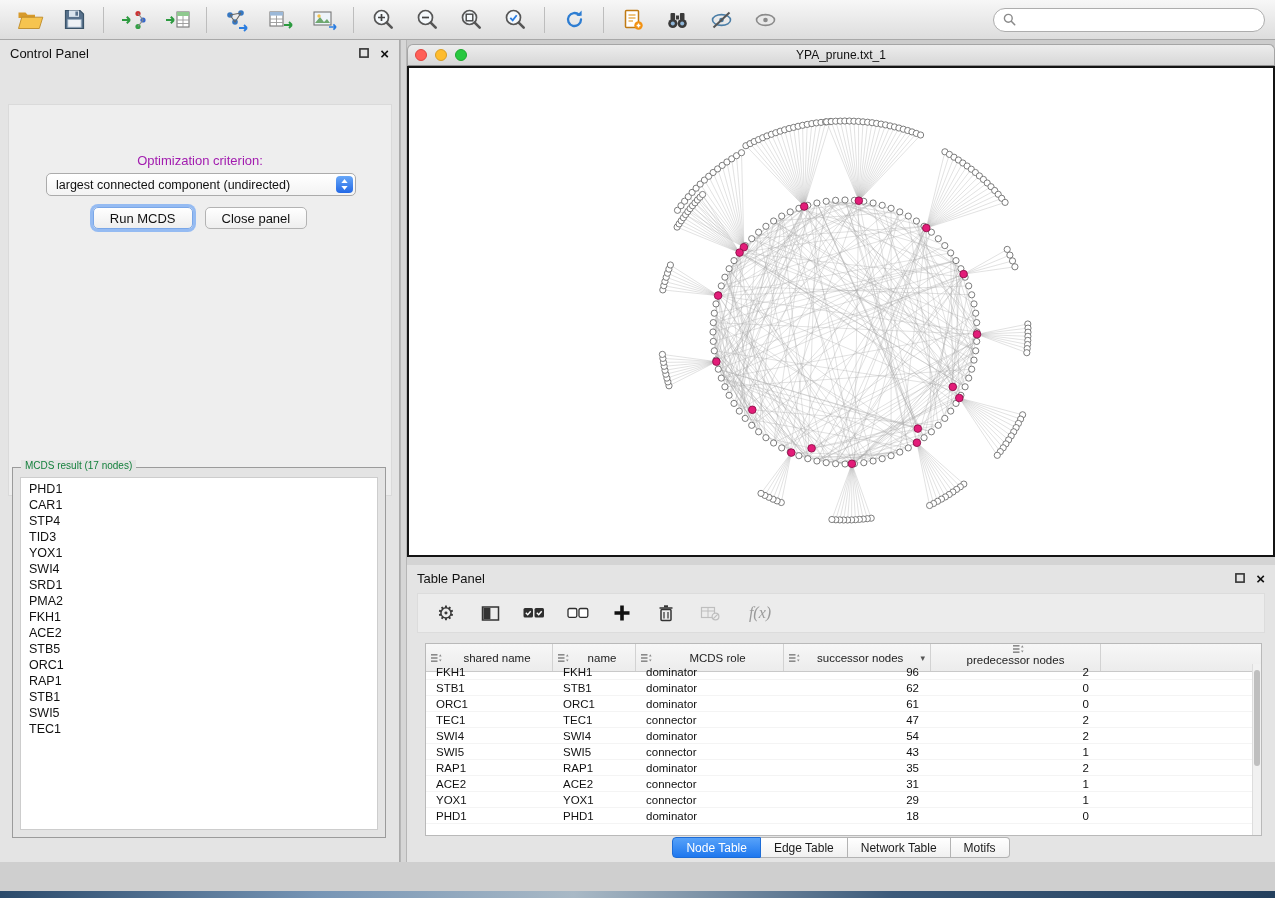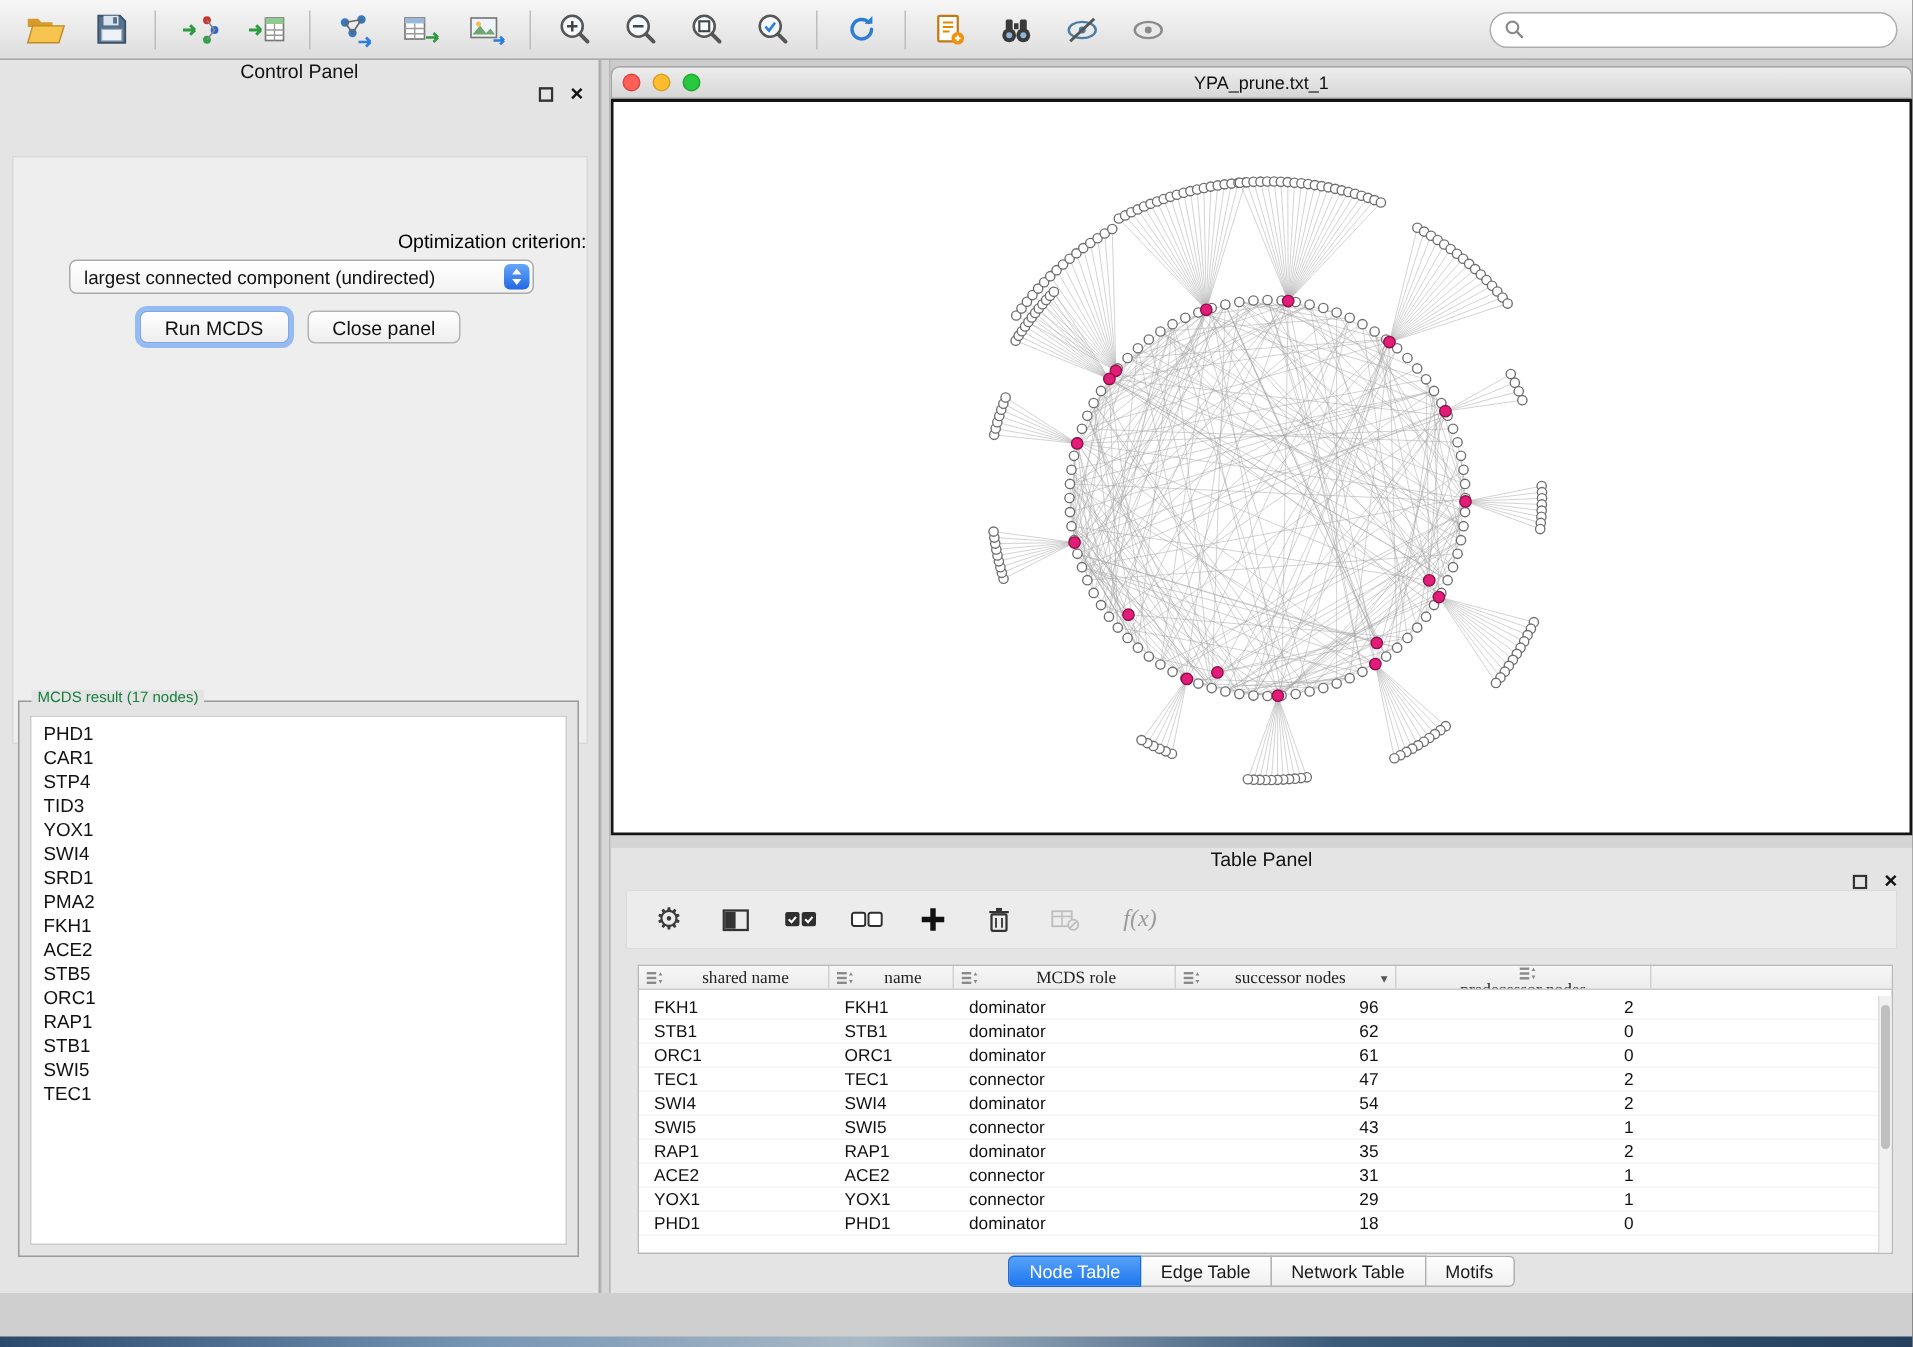--- a/index.html
+++ b/index.html
@@ -8,30 +8,30 @@
 
   
   #toolbar{position:absolute;left:0;top:0;width:1275px;height:40px;background:linear-gradient(#f7f7f7,#dddddd);border-bottom:1px solid #a8a8a8;display:flex;align-items:center;padding:0 10px;gap:4px;z-index:30;}
   .tb-btn{width:40px;height:32px;display:flex;align-items:center;justify-content:center;background:transparent;border:none;border-radius:4px;cursor:default;}
   .tb-sep{width:1px;height:26px;background:#bdbdbd;margin:0 5px;}
   .tb-search{margin-left:auto;display:flex;align-items:center;width:272px;height:24px;border:1px solid #adadad;border-radius:12px;background:#fff;padding:0 9px;gap:6px;}
   .tb-search input{border:none;outline:none;flex:1;font-size:12px;background:transparent;font-family:"Liberation Sans",sans-serif;}
 
   
   #control-panel{position:absolute;left:0;top:40px;width:400px;height:822px;background:#e4e4e4;border-right:1px solid #ababab;z-index:10;}
-  .panel-header{height:26px;display:flex;align-items:center;padding:0 10px;font-size:13px;color:#111;flex-direction:column;}
+  .panel-header{height:26px;display:flex;align-items:center;padding:0 10px;font-size:13px;color:#111;}
   .ph-actions{margin-left:auto;display:flex;gap:11px;align-items:center;}
   .close-x{font-size:15px;font-weight:bold;color:#111;line-height:1;}
   #cp-tabs{position:absolute;left:0;top:34px;width:100%;display:flex;justify-content:center;}
   .seg-tab{height:21px;padding:0 13px;font-size:12px;display:flex;align-items:center;background:linear-gradient(#ffffff,#f0f0f0);border:1px solid #b3b3b3;border-left:none;color:#1a1a1a;}
   .seg-tab:first-child{border-left:1px solid #b3b3b3;border-radius:4px 0 0 4px;}
   .seg-tab:last-child{border-radius:0 4px 4px 0;}
   .seg-tab.active{background:linear-gradient(#57a2f9,#1e77ee);color:#fff;border-color:#1d6cd6;}
   .tab-pane{position:absolute;left:8px;top:64px;width:384px;height:392px;background:#eeeeee;border:1px solid #dadada;}
-  .opt-label{position:absolute;left:0;top:48px;width:100%;text-align:right;font-size:13px;color:#000000;}
+  .opt-label{position:absolute;left:0;top:48px;width:100%;text-align:center;font-size:13px;color:#a21caf;}
   .dropdown{position:absolute;left:37px;top:68px;width:310px;height:23px;background:linear-gradient(#ffffff,#f3f3f3);border:1px solid #ababab;border-radius:5px;display:flex;align-items:center;padding-left:9px;font-size:12.5px;color:#111;}
   .dd-stepper{position:absolute;right:2px;top:2px;width:17px;height:17px;border-radius:4px;background:linear-gradient(#67a7f8,#2268e6);display:flex;align-items:center;justify-content:center;}
   .btn-row{position:absolute;left:0;top:102px;width:100%;display:flex;justify-content:center;gap:12px;}
   .mac-btn{height:22px;padding:0 16px;font-size:13px;color:#111;background:linear-gradient(#ffffff,#eeeeee);border:1px solid #b3b3b3;border-radius:5px;font-family:"Liberation Sans",sans-serif;}
   .mac-btn.focus-ring{box-shadow:0 0 0 3px rgba(77,145,245,.55);border-color:#7aa7e8;}
   .groupbox{position:absolute;left:12px;top:427px;width:374px;height:371px;border:1px solid #9b9b9b;background:#e4e4e4;}
   .gb-legend{position:absolute;top:-8px;left:8px;background:#e4e4e4;padding:0 4px;font-size:10px;color:#15803d;}
   .mcds-list{position:absolute;left:7px;right:7px;top:9px;bottom:7px;background:#fff;border:1px solid #cdcdcd;overflow:hidden;padding-top:3px;}
   .mcds-item{font-size:12.5px;line-height:16px;padding-left:8px;color:#111;}
 
@@ -51,21 +51,21 @@
   .nw-content{position:absolute;left:0;top:22px;width:868px;height:491px;background:#fff;border:2px solid #141414;}
   #graph-svg{width:100%;height:100%;display:block;}
 
   
   #table-panel{position:absolute;left:407px;top:565px;width:868px;height:297px;background:#e4e4e4;z-index:10;}
   .tp-toolbar{position:absolute;left:10px;top:28px;width:848px;height:40px;background:#ececec;border:1px solid #dcdcdc;display:flex;align-items:center;gap:16px;padding:0 14px;}
   .tp-tool{display:flex;align-items:center;justify-content:center;width:28px;height:28px;background:transparent;border:none;}
   .gear-glyph{font-size:20px;color:#3a3a3a;line-height:1;}
   .fx-glyph{font-family:"Liberation Serif",serif;font-style:italic;color:#9a9a9a;font-size:16px;}
   .tp-table{position:absolute;left:18px;top:78px;width:837px;height:193px;background:#fff;border:1px solid #b9b9b9;}
-  .thead{display:flex;height:16px;background:linear-gradient(#f7f7f7,#ececec);border-bottom:1px solid #c9c9c9;font-family:Liberation Serif, serif;}
+  .thead{display:flex;height:28px;background:linear-gradient(#f7f7f7,#ececec);border-bottom:1px solid #c9c9c9;}
   .th{display:flex;align-items:center;border-right:1px solid #d2d2d2;font-size:11.5px;color:#222;overflow:hidden;}
   .th .sort-wrap{margin-left:5px;display:flex;align-items:center;}
   .th .th-label{flex:1;text-align:center;padding:0 2px;white-space:nowrap;}
   .th .chev{margin-right:5px;font-size:9px;color:#555;}
   .th-filler{flex:1;border-right:none;}
   .tbody{position:absolute;left:0;top:20px;right:9px;bottom:0;overflow:hidden;}
   .tr{display:flex;height:16px;border-bottom:1px solid #f4f4f4;}
   .td{font-size:11.5px;line-height:16px;color:#111;overflow:hidden;white-space:nowrap;padding-left:10px;}
   .td.num{text-align:right;padding-left:0;padding-right:12px;}
   .v-scroll{position:absolute;right:0;top:20px;bottom:0;width:9px;background:#f1f1f1;border-left:1px solid #ddd;}

